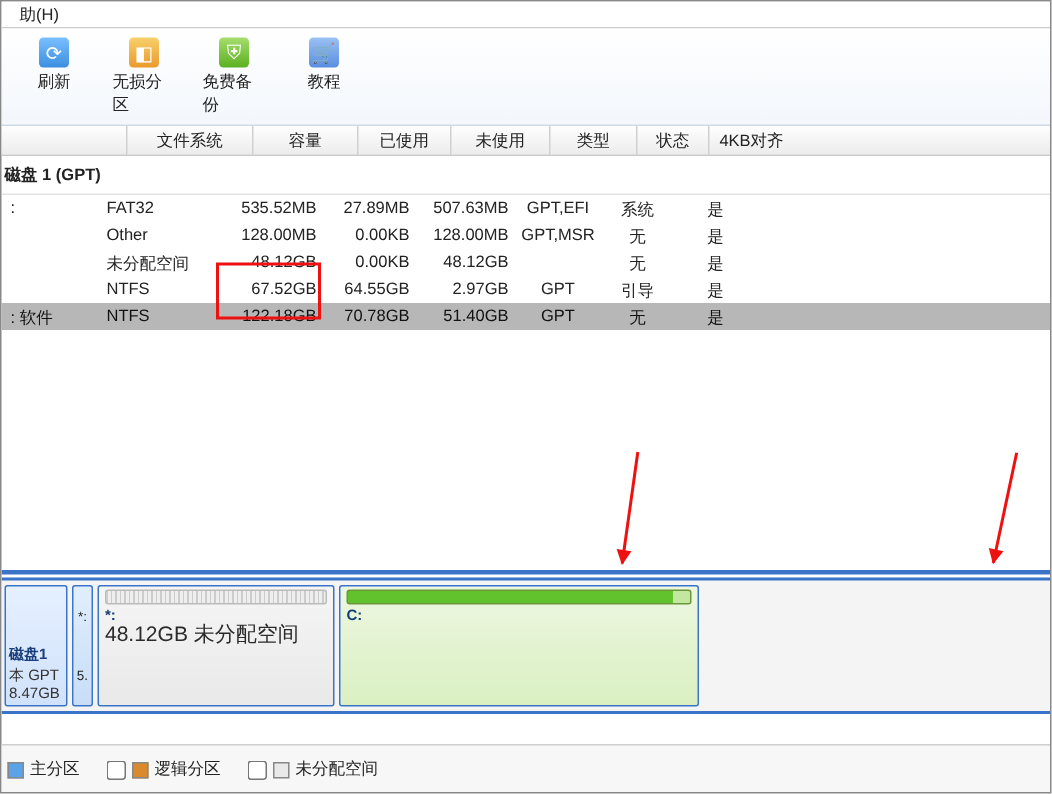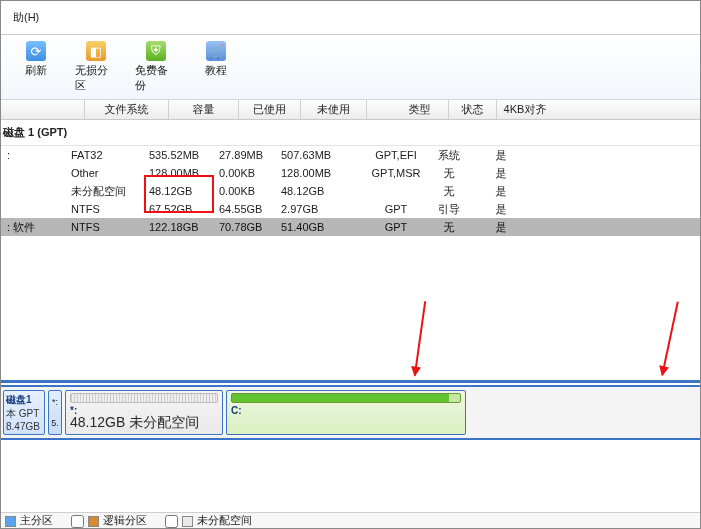--- a/index.html
+++ b/index.html
@@ -1,62 +1,62 @@
 <!DOCTYPE html>
 <html><head>
 <meta charset="utf-8">
 <style>
   * { box-sizing: border-box; margin: 0; padding: 0; }
   body { font-family: "Microsoft YaHei", Tahoma, sans-serif; font-size: 11px; color: #222; background: #fff; width: 701px; height: 529px; overflow: hidden; position: relative; border: 1px solid #888; }
-  .menubar { height: 34px; padding: 2px 6px; background: #fff; border-bottom: 1px solid #ccc; display: flex; align-items: center; }
+  .menubar { height: 18px; padding: 2px 6px; background: #fff; border-bottom: 1px solid #ccc; display: flex; align-items: center; }
   .menubar span { padding: 0 6px; }
   .toolbar { display: flex; gap: 18px; padding: 6px 14px; background: linear-gradient(#fff,#f3f7fc); border-bottom: 1px solid #cfd9e6; }
   .tbtn { display: flex; flex-direction: column; align-items: center; width: 42px; cursor: pointer; }
   .tbtn .ic { width: 20px; height: 20px; border-radius: 3px; margin-bottom: 2px; display:flex;align-items:center;justify-content:center;font-size:13px; }
   .ic-refresh { background: linear-gradient(#7abfff,#3b8fe0); color:#fff; }
   .ic-lossless { background: linear-gradient(#f7d06a,#ea9a2b); color:#fff; }
   .ic-backup { background: linear-gradient(#a6dd6d,#5bb021); color:#fff;}
   .ic-tutorial { background: linear-gradient(#9ac1f4,#5b8de0); color:#fff;}
   .grid-header { display: flex; background: linear-gradient(#fefefe,#ececec); border-bottom: 1px solid #c9c9c9; height: 20px; padding-left: 24px; }
   .grid-header > div { border-right: 1px solid #d0d0d0; padding: 2px 4px; text-align: center; }
   .col-name { width: 60px; text-align:left !important; padding-left:6px !important;}
   .col-fs { width: 84px; }
   .col-cap { width: 70px; }
   .col-used { width: 62px; }
   .col-free { width: 66px; }
-  .col-type { width: 58px; margin-left: 24px; }
+  .col-type { width: 58px; }
   .col-status { width: 48px; }
   .col-align { width: 56px; border-right:none !important; }
   .section-title { padding: 5px 0 5px 2px; font-weight: bold; border-bottom: 1px solid #e3e3e3; }
   .row { display: flex; height: 18px; align-items:center; }
-  .row > div { padding: 1px 4px; text-align: left; }
+  .row > div { padding: 1px 4px; text-align: right; }
   .row .col-name { text-align:left; }
   .row .col-fs { text-align:left; padding-left:10px;}
   .row .col-type, .row .col-status, .row .col-align { text-align:center;}
   .row-sel { background: #b7b7b7; color:#111; }
   .redbox1 { position:absolute; border:2px solid #e11; pointer-events:none; }
   .arrow { position:absolute; width:2px; height:75px; background:#e11; }
   .arrow:after { content:''; position:absolute; bottom:-1px; left:-4px; border-left:5px solid transparent; border-right:5px solid transparent; border-top:10px solid #e11; }
   .diskbar-wrap { position:absolute; left:0; right:0; top:384px; border-top:2px solid #3a74c8; border-bottom:2px solid #3a74c8; background:#f4f4f4; padding:3px 2px; display:flex; gap:3px;}
   .disk-summary { width:42px; border:1px solid #3a74c8; border-radius:2px; padding:2px 2px; background:linear-gradient(#e6f0ff,#d0e2fb);}
-  .disk-summary .nm { color:#1b3f7e; font-weight:bold; font-size:10px;}
+  .disk-summary .nm { color:#1b3f7e; font-weight:bold; font-size:10px;margin-top:36px;}
   .disk-summary .sub{ font-size:10px; color:#333;}
   .tiny { width:14px; border:1px solid #3a74c8; border-radius:2px; background:linear-gradient(#e1eefc,#c8ddf7); display:flex; flex-direction:column; align-items:center; justify-content:space-around; font-size:9px; padding:1px 0;}
   .part { border:1px solid #3a74c8; border-radius:2px; padding:2px 4px 0 4px; }
   .part .hdr { font-size:10px; color:#143d75; font-weight:bold; line-height:12px;}
   .part .hdr2 { font-size:14px; color:#2a2a2a; line-height:10px;}
   .part-bar { height:10px; border-radius:2px; margin-bottom:2px; border:1px solid #6b963a;}
   .part-unalloc { flex:0 0 158px; background:linear-gradient(#f5f5f5,#e9e9e9);}
   .part-unalloc .part-bar { background: repeating-linear-gradient(90deg,#ccc,#ccc 1px,#eee 1px,#eee 3px); border-color:#bbb;}
   .part-c { flex:0 0 240px; background:linear-gradient(#edf7e1,#daf0c2);}
   .part-c .part-bar { background: linear-gradient(90deg,#61c22d 0%,#61c22d 95%,#c3e7a1 95%);}
   .part-d { flex:1; background:linear-gradient(#f0f7e4,#daf0c1);}
   .part-d .part-bar { background: linear-gradient(90deg,#5fbf2c 0%,#5fbf2c 58%,#c2e69f 58%);}
   .part-sel { outline:1px dashed #333; outline-offset:-2px;}
-  .legend { position:absolute; left:0; right:0; bottom:0; height:16px; border-top:1px solid #cfcfcf; background:#f7f7f7; display:flex; align-items:center; gap:18px; padding-left:4px;}
+  .legend { position:absolute; left:0; right:0; bottom:0; height:32px; border-top:1px solid #cfcfcf; background:#f7f7f7; display:flex; align-items:center; gap:18px; padding-left:4px;}
   .legend .sw { display:inline-block; width:11px; height:11px; margin-right:4px; vertical-align:middle; border:1px solid #888;}
   .sw-primary { background:#5aa3e8;}
   .sw-logical { background:#d98a2e;}
   .sw-unalloc { background:#e9e9e9;}
   .hr-blue { position:absolute; left:0; right:0; top:379px; height:3px; background:#3a74c8;}
 </style>
 </head>
 <body>
 
 <div class="menubar">

